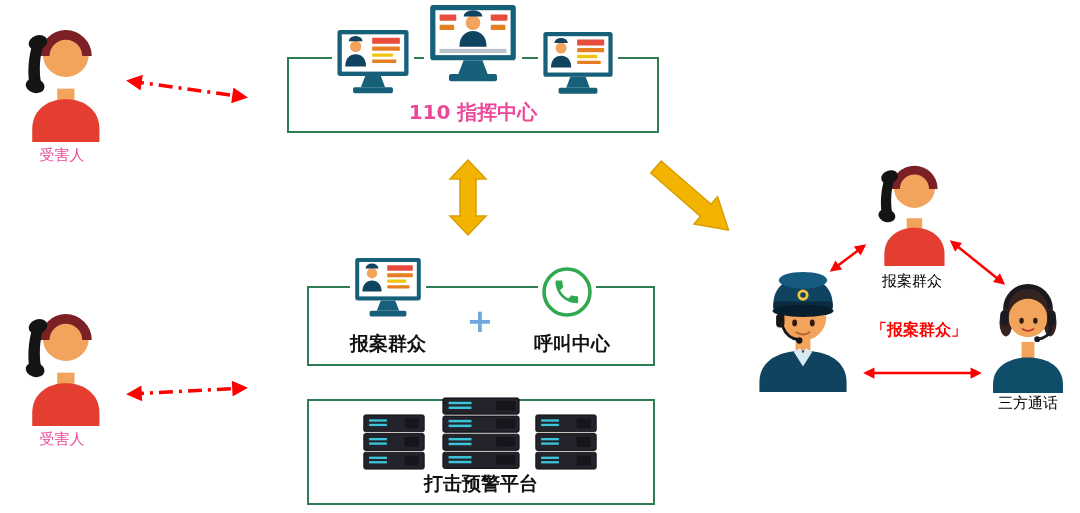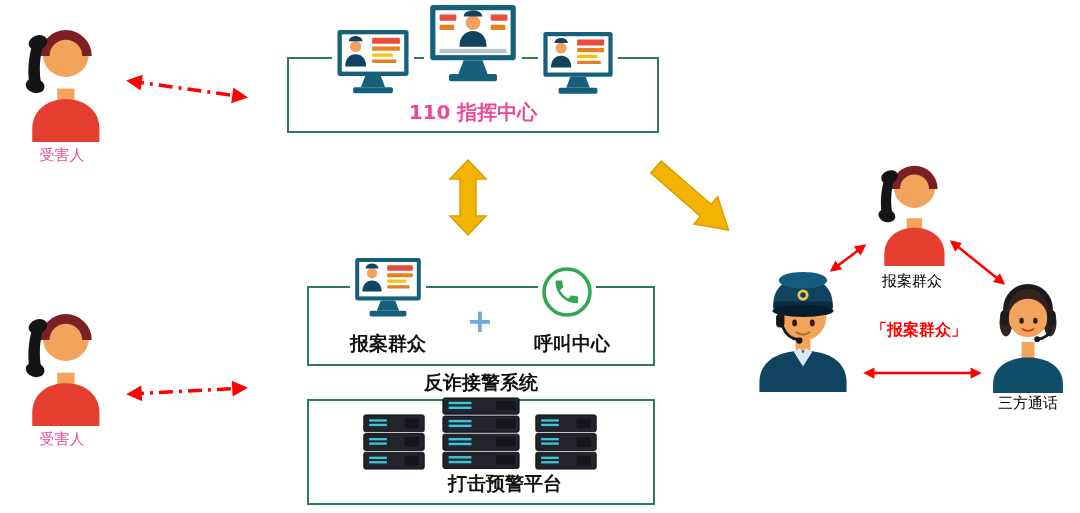--- a/index.html
+++ b/index.html
@@ -125,21 +125,20 @@
   <div class="iconwrap" style="left:538px;top:263px;padding:2px;">
     <svg viewBox="0 0 60 60" width="54">
       <circle cx="30" cy="30" r="25.5" fill="#fff" stroke="#2FA84F" stroke-width="4"></circle>
       <path transform="translate(13,13) scale(1.4)" fill="#2FA84F" d="M6.62 10.79c1.44 2.83 3.76 5.14 6.59 6.59l2.2-2.21c.27-.27.67-.36 1.02-.24 1.12.37 2.33.57 3.57.57.55 0 1 .45 1 1V20c0 .55-.45 1-1 1-9.39 0-17-7.61-17-17 0-.55.45-1 1-1h3.5c.55 0 1 .45 1 1 0 1.25.2 2.45.57 3.57.11.35.03.74-.25 1.02l-2.2 2.2z"></path>
     </svg>
   </div>
 
   <div class="lbl lbl-bold" style="left:313px;top:332px;width:150px;">报案群众</div>
   <div class="lbl plus" style="left:455px;top:301px;width:50px;">+</div>
   <div class="lbl lbl-bold" style="left:492px;top:332px;width:160px;">呼叫中心</div>
-  <div class="lbl lbl-bold" style="left:307px;top:371px;width:348px;">反诈接警系统</div>
 
   <div class="abs" style="left:362px;top:414px;">
     <svg viewBox="0 0 72 64" width="64">
       <g>
           <rect x="2" y="1" width="68" height="19" rx="2" fill="#23232B" stroke="#0B0B0F"></rect>
         <rect x="8" y="6" width="20" height="2.6" fill="#3BC5DA"></rect>
           <rect x="8" y="11" width="20" height="2.6" fill="#3BC5DA"></rect>
         <rect x="48" y="5" width="16" height="11" fill="#15151B"></rect>
         </g>
       <g>
@@ -202,21 +201,21 @@
         </g>
       <g>
           <rect x="2" y="43" width="68" height="19" rx="2" fill="#23232B" stroke="#0B0B0F"></rect>
         <rect x="8" y="48" width="20" height="2.6" fill="#3BC5DA"></rect>
           <rect x="8" y="53" width="20" height="2.6" fill="#3BC5DA"></rect>
         <rect x="48" y="47" width="16" height="11" fill="#15151B"></rect>
         </g>
     </svg>
   </div>
 
-  <div class="lbl lbl-bold" style="left:307px;top:472px;width:348px;padding-left:24px;">打击预警平台</div>
+  <div class="lbl lbl-bold" style="left:307px;top:472px;width:348px;">打击预警平台</div>
 
   <div class="abs" style="left:14px;top:8px;">
     <svg viewBox="0 0 100 140" width="96">
       <circle cx="54" cy="48" r="24" fill="#F2A35C"></circle>
       <path d="M27,50 a27,27 0 0 1 54,0 h-10 a17,17 0 0 0 -34,0 z" fill="#7B2125"></path>
       <rect x="45" y="84" width="18" height="14" fill="#F2A35C"></rect>
       <path d="M19,140 v-14 c0,-20 16,-31 35,-31 c19,0 35,11 35,31 v14 z" fill="#E33E30"></path>
       <g fill="#141414">
         <ellipse cx="25" cy="36" rx="10" ry="7.5" transform="rotate(-20 25 36)"></ellipse>
         <path d="M19,38 C15,52 14,66 16,79 L28,77 C26,64 27,51 30,40 Z"></path>

